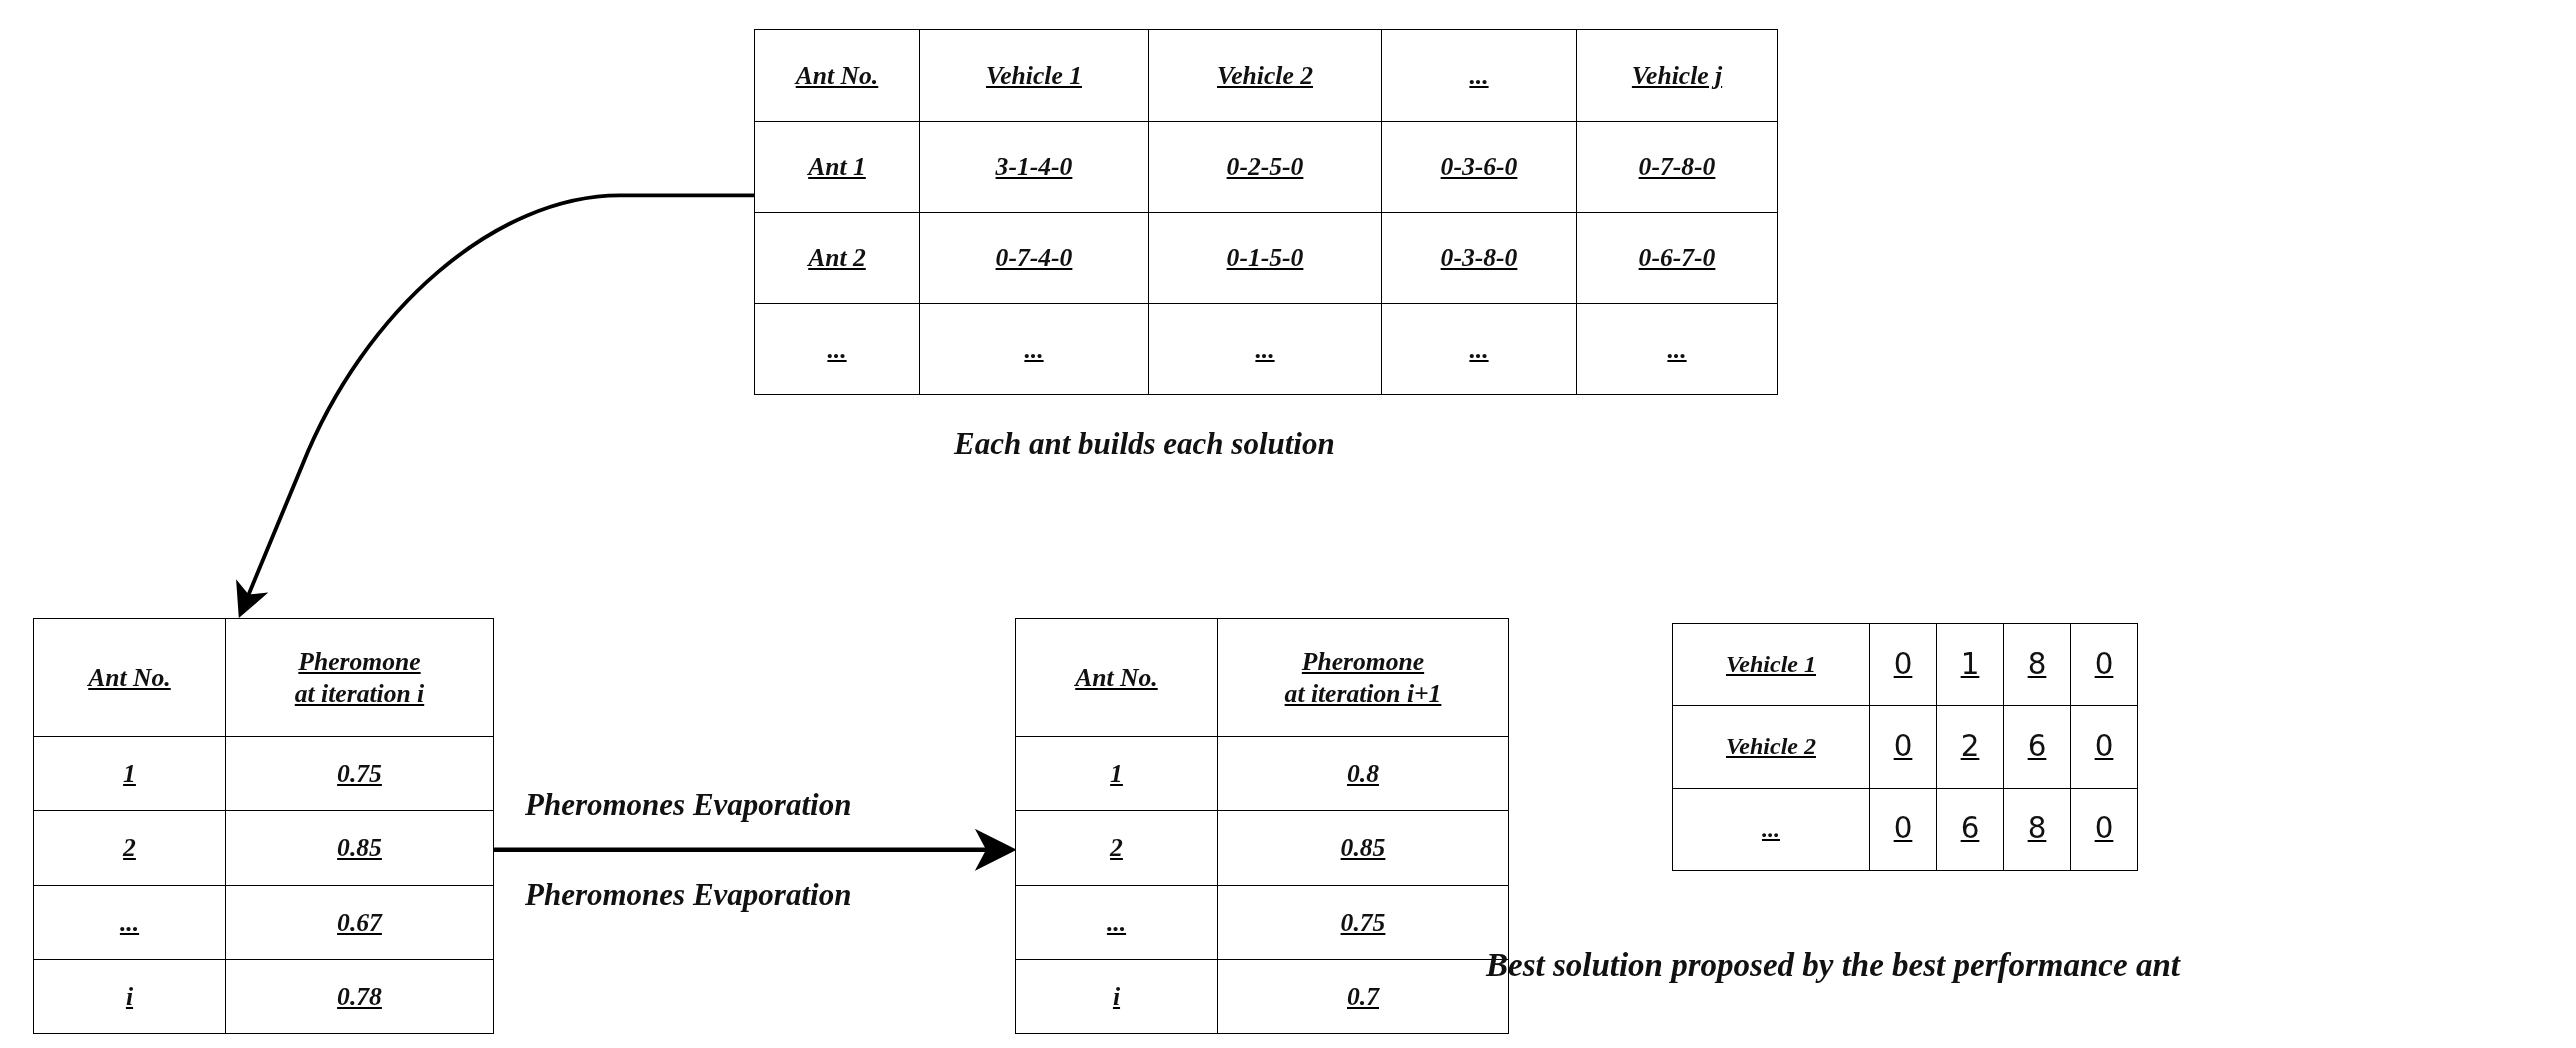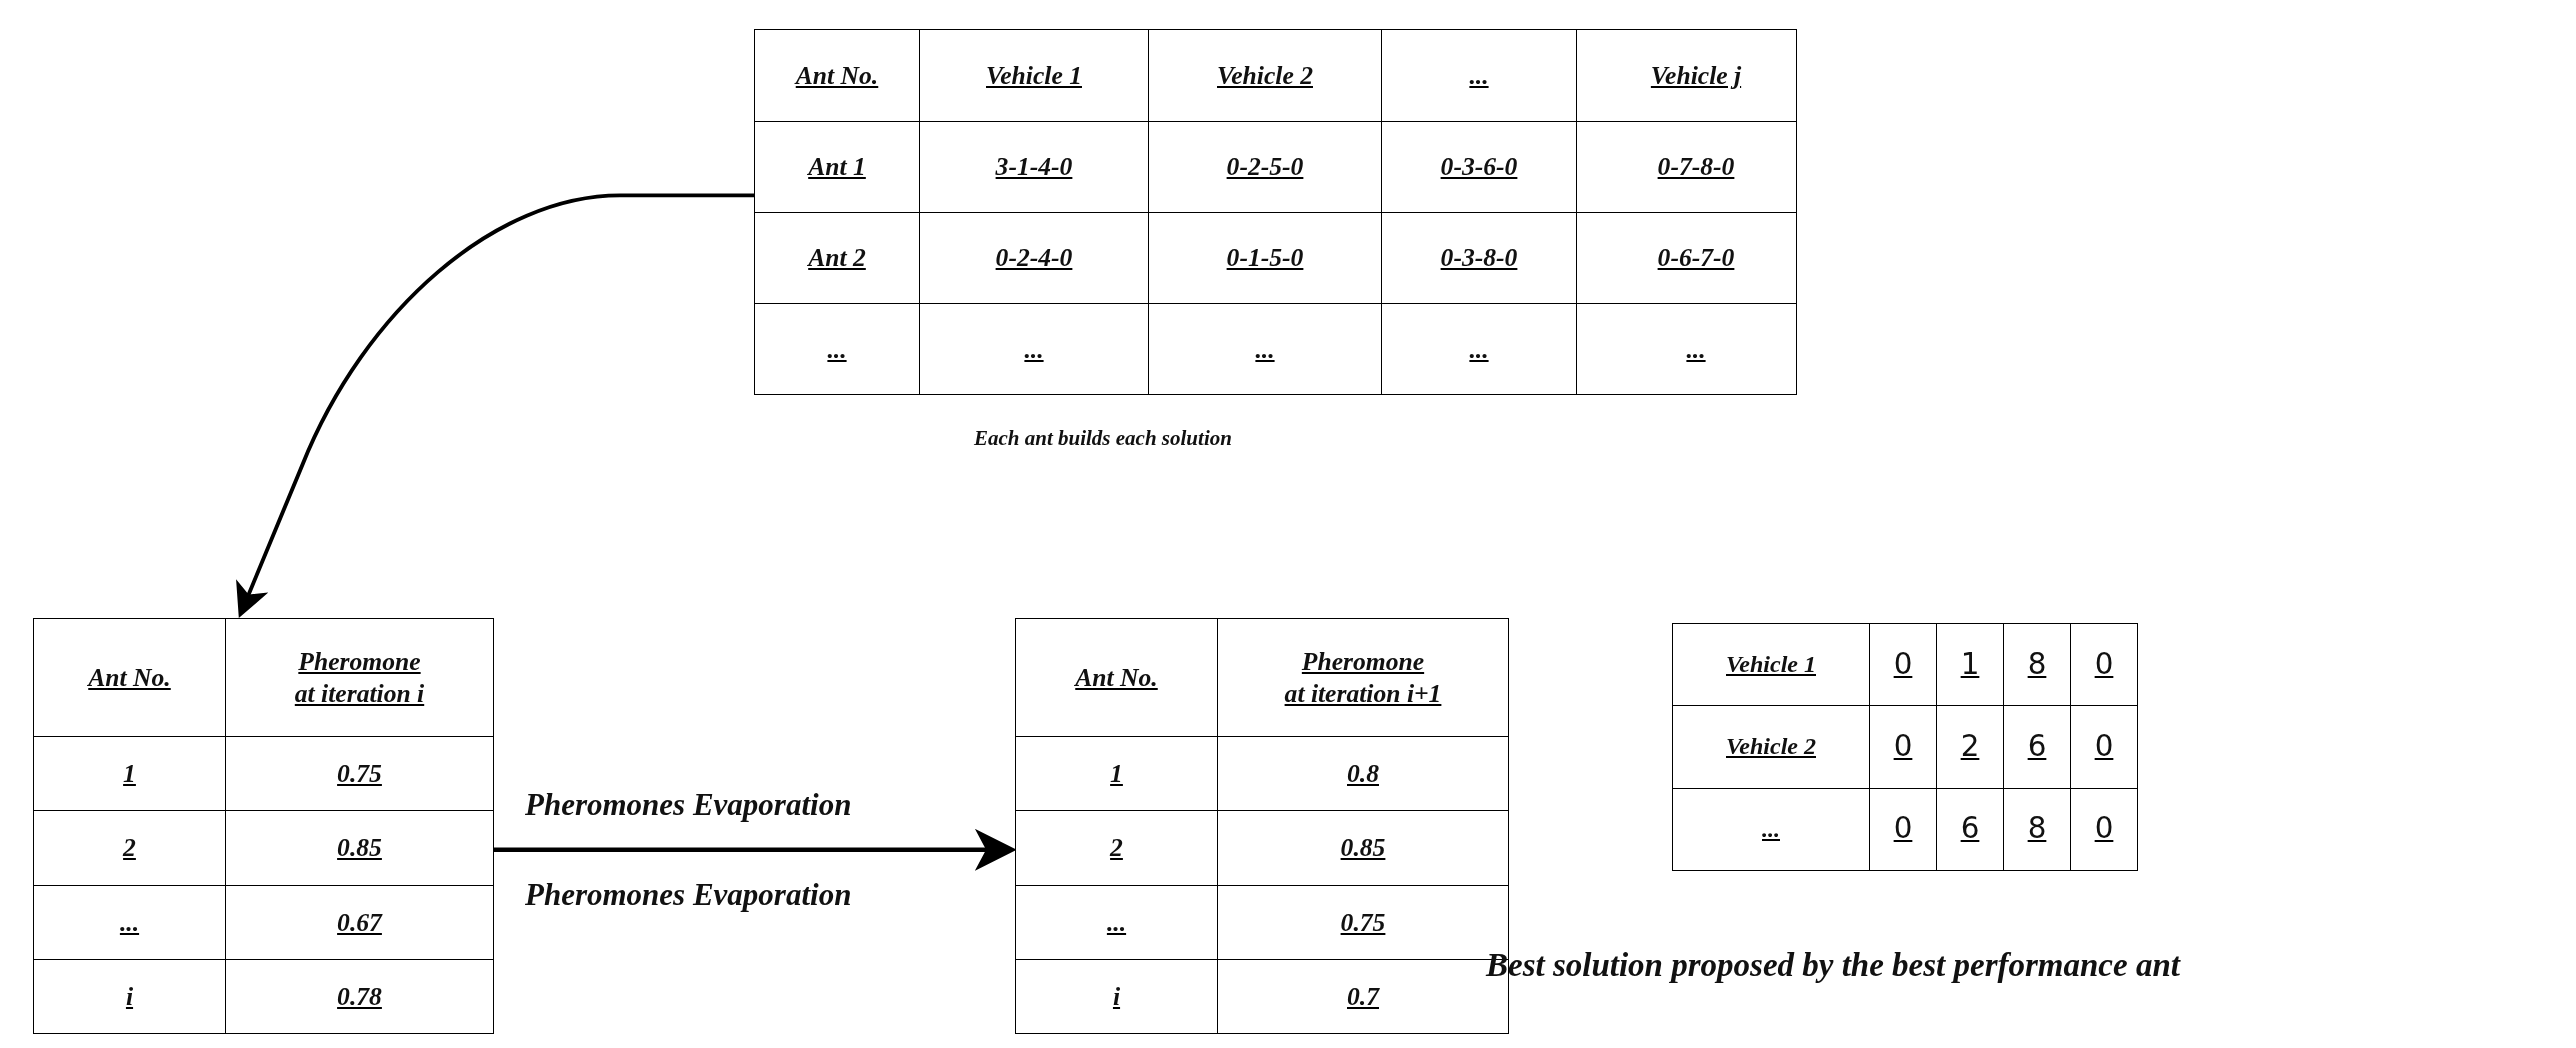--- a/index.html
+++ b/index.html
@@ -43,21 +43,21 @@
     height: 366px;
   }
   #ant-solutions-table td {
     height: 73px;
     font-size: 25.6px;
   }
   #ant-solutions-table .c0 { width: 164px; }
   #ant-solutions-table .c1 { width: 228px; }
   #ant-solutions-table .c2 { width: 232px; }
   #ant-solutions-table .c3 { width: 194px; }
-  #ant-solutions-table .c4 { width: 200px; padding-left: 19px; }
+  #ant-solutions-table .c4 { width: 200px; }
 
   
   .pher-table td { font-size: 25.6px; }
   .pher-table .hdr { height: 118px; }
   .pher-table .row { height: 74px; }
   .pher-table .col-ant { width: 191px; }
   .pher-table .col-val { width: 267px; }
 
   #pheromone-iteration-i-table {
     left: 33px;
@@ -101,23 +101,23 @@
 
   
   .caption {
     position: absolute;
     font-style: italic;
     font-weight: bold;
     color: #111111;
     white-space: nowrap;
   }
   #caption-each-ant {
-    left: 974px;
+    left: 954px;
     top: 426px;
-    font-size: 21px;
+    font-size: 31px;
   }
   #caption-best-solution {
     left: 1486px;
     top: 947px;
     font-size: 33px;
   }
   #label-evaporation-top {
     left: 525px;
     top: 787px;
     font-size: 31px;
@@ -167,21 +167,21 @@
     </tr>
     <tr>
       <td class="c0">Ant 1</td>
       <td class="c1">3-1-4-0</td>
       <td class="c2">0-2-5-0</td>
       <td class="c3">0-3-6-0</td>
       <td class="c4">0-7-8-0</td>
     </tr>
     <tr>
       <td class="c0">Ant 2</td>
-      <td class="c1">0-2-4-0</td>
+      <td class="c1">0-7-4-0</td>
       <td class="c2">0-1-5-0</td>
       <td class="c3">0-3-8-0</td>
       <td class="c4">0-6-7-0</td>
     </tr>
     <tr>
       <td class="c0">...</td>
       <td class="c1">...</td>
       <td class="c2">...</td>
       <td class="c3">...</td>
       <td class="c4">...</td>

